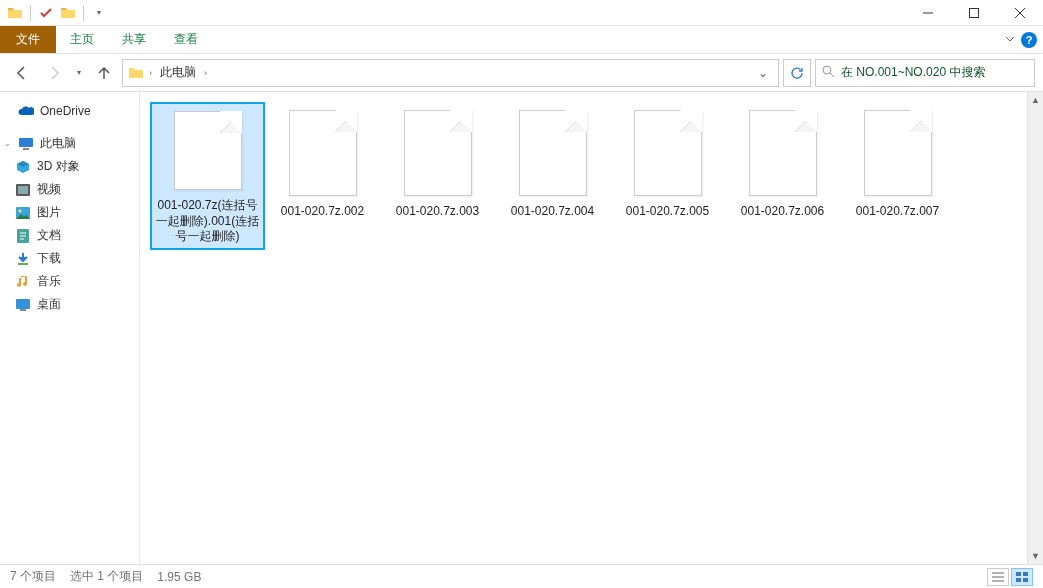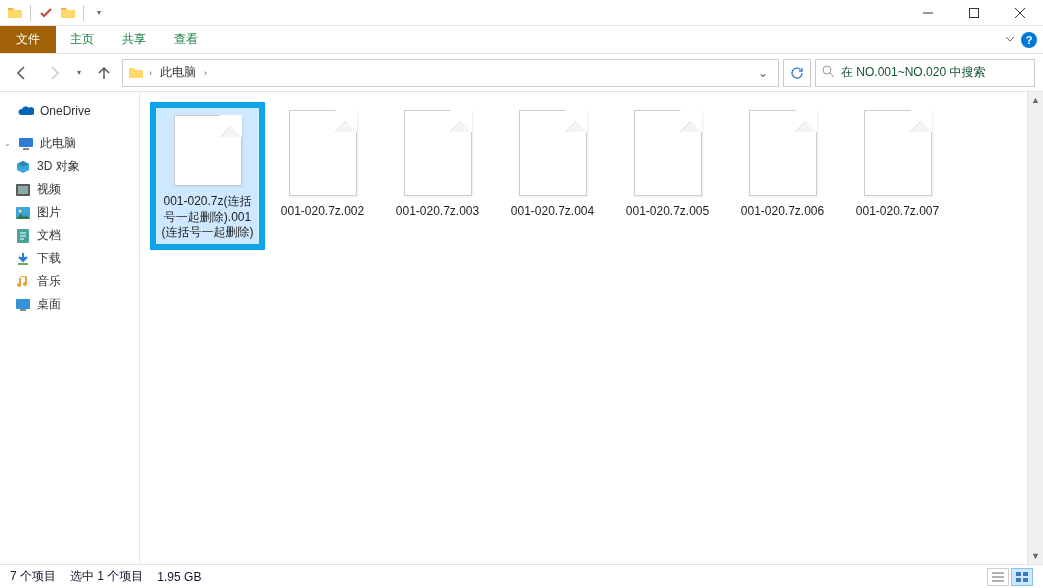--- a/index.html
+++ b/index.html
@@ -32,32 +32,32 @@
 
 .main { flex: 1; display: flex; overflow: hidden; }
 .sidebar { width: 140px; border-right: 1px solid #e8e8e8; padding: 8px 0; overflow-y: auto; position: relative; }
 .sb-item { display: flex; align-items: center; gap: 6px; padding: 3px 4px 3px 18px; font-size: 12px; color: #333; }
 .sb-item.sub { padding-left: 15px; }
 .sb-ic { width: 16px; height: 16px; display: flex; align-items: center; justify-content: center; flex-shrink: 0; }
 .exp { position: absolute; left: 4px; width: 10px; color: #888; font-size: 8px; }
 
 .content { flex: 1; padding: 10px; display: flex; flex-wrap: wrap; align-content: flex-start; gap: 0; position: relative; }
 .file { width: 115px; height: 148px; padding: 4px; display: flex; flex-direction: column; align-items: center; text-align: center; }
-.file.sel { background: #cde8ff; border: 6px solid #0ea5e9; padding: 3px; }
+.file.sel { background: #cde8ff; border: 2px solid #0ea5e9; padding: 3px; }
 .file-ic { width: 68px; height: 86px; position: relative; margin-bottom: 8px; margin-top: 4px; }
 .page { position: absolute; inset: 0; background: #fff; border: 1px solid #ccc; box-shadow: 1px 1px 2px rgba(0,0,0,0.08); }
 .fold { position: absolute; top: 0; right: 0; width: 22px; height: 22px; background: linear-gradient(135deg, transparent 49%, #ddd 50%, #f5f5f5 51%); }
 .fold::after { content: ""; position: absolute; top: 0; right: 0; border-style: solid; border-width: 0 22px 22px 0; border-color: transparent #fff transparent transparent; }
 .fname { font-size: 12px; color: #222; line-height: 1.3; word-break: break-all; }
 
 .scrollbar-v { width: 16px; background: #f0f0f0; border-left: 1px solid #e1e1e1; display: flex; flex-direction: column; }
 .sbar-btn { height: 16px; display: flex; align-items: center; justify-content: center; color: #666; font-size: 9px; }
 .sbar-track { flex: 1; }
 
-.status { height: 24px; border-top: 1px solid #e1e1e1; display: flex; align-items: center; padding: 0 10px; font-size: 12px; color: #0f172a; gap: 14px; }
+.status { height: 24px; border-top: 1px solid #e1e1e1; display: flex; align-items: center; padding: 0 10px; font-size: 12px; color: #737373; gap: 14px; }
 .status-right { margin-left: auto; display: flex; gap: 2px; }
 .vbtn { width: 22px; height: 18px; border: 1px solid #ccc; display: flex; align-items: center; justify-content: center; }
 .vbtn.act { background: #cde8ff; border-color: #83c4f5; }
 
 .folder-ic { fill: #ffd76a; }
 </style>
 </head>
 <body>
 
 <div class="titlebar">

